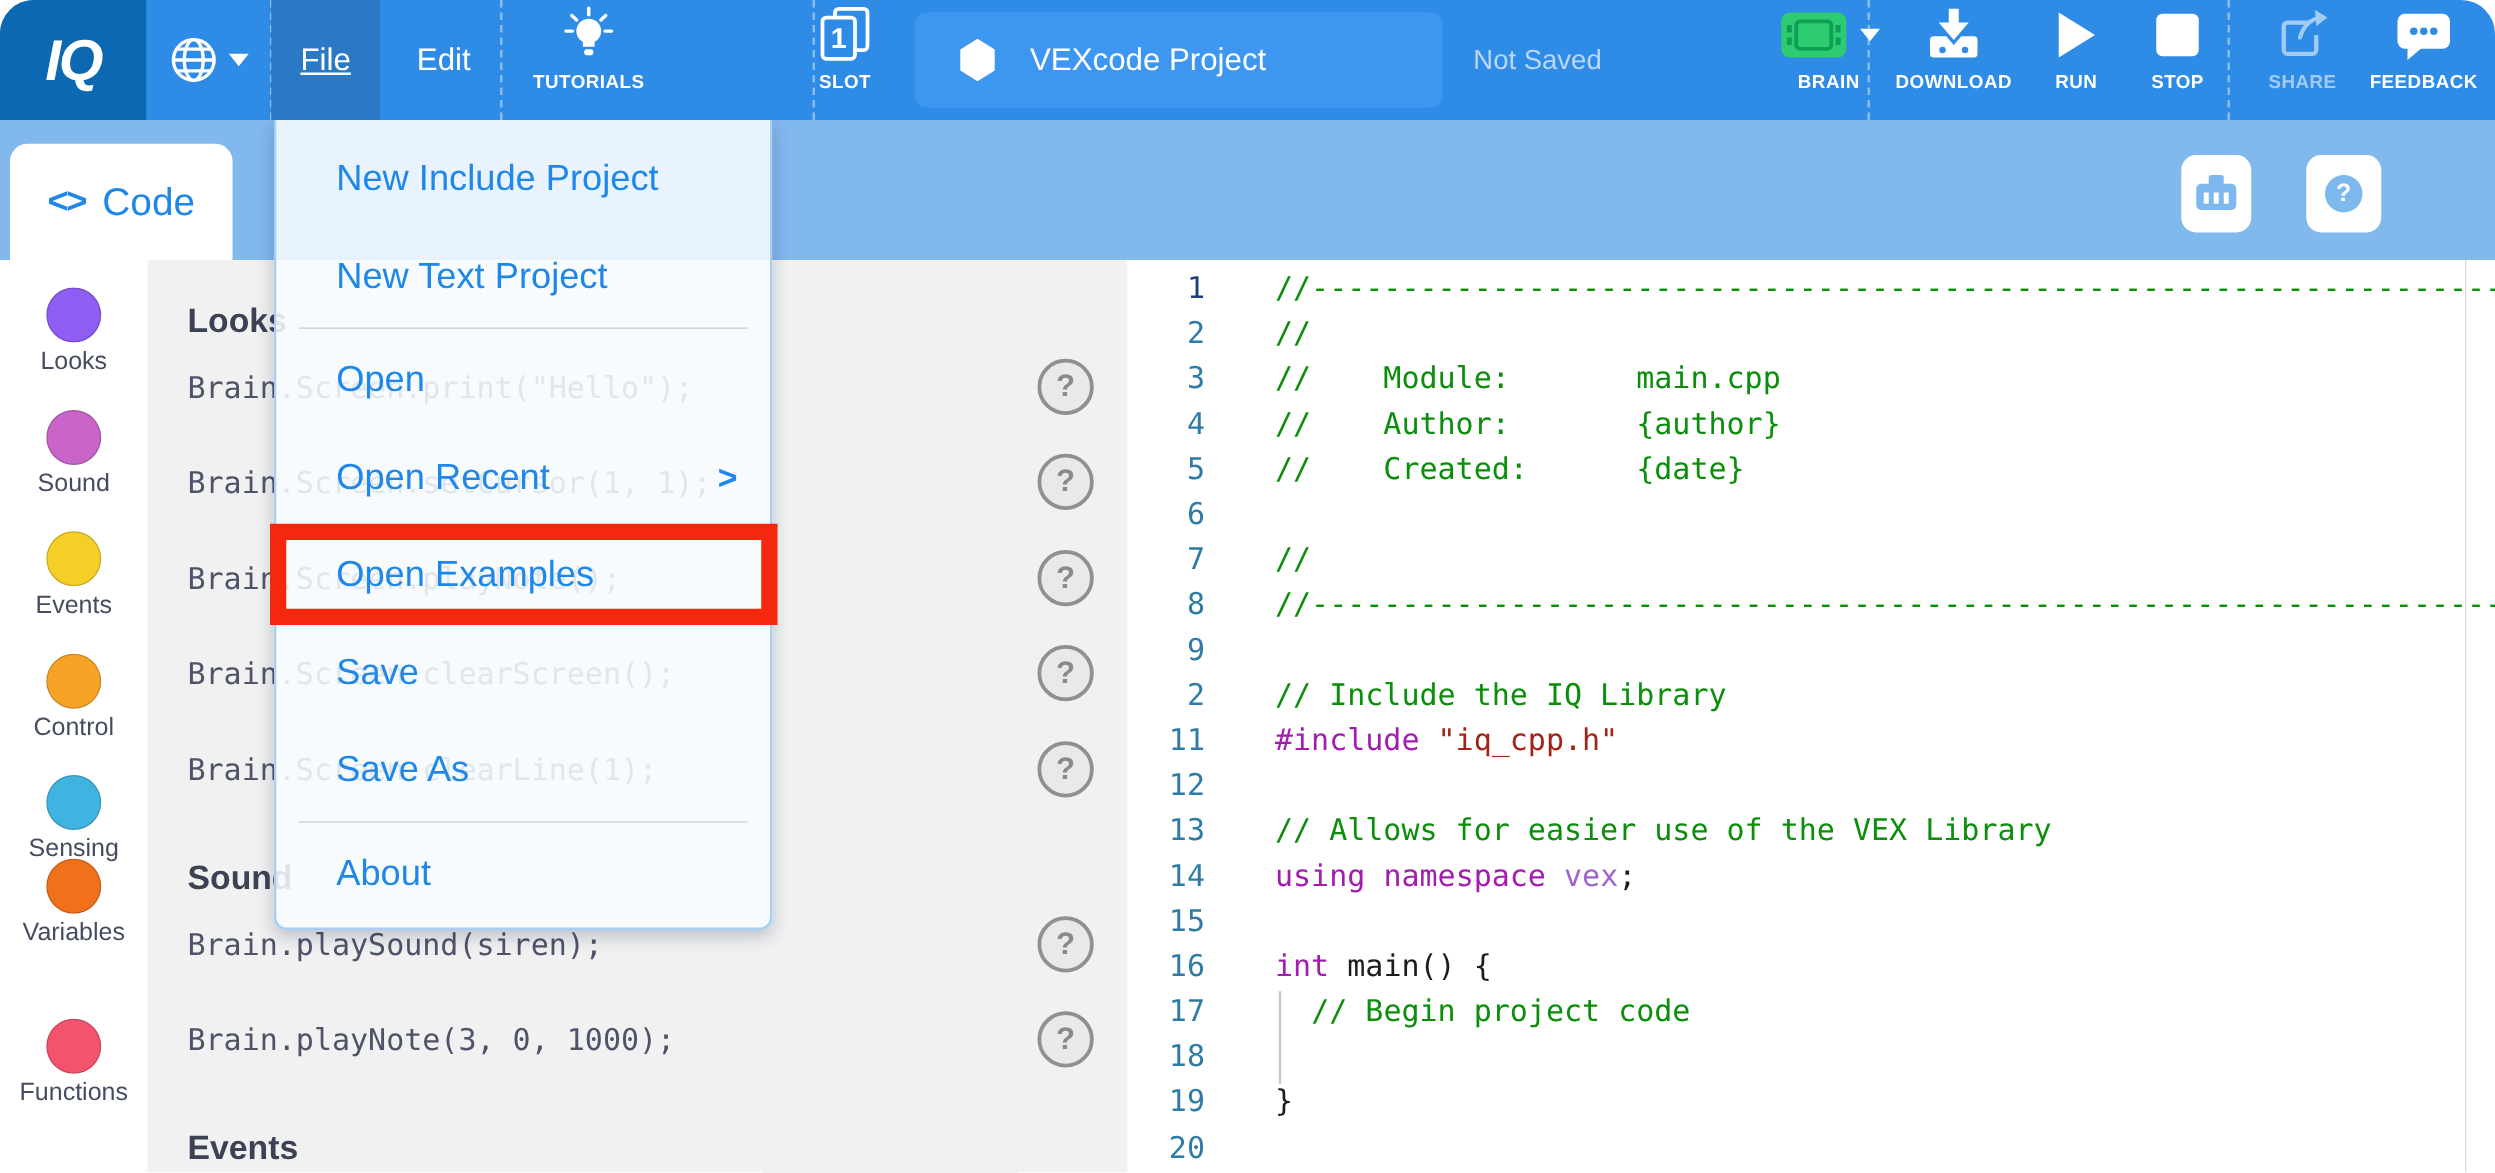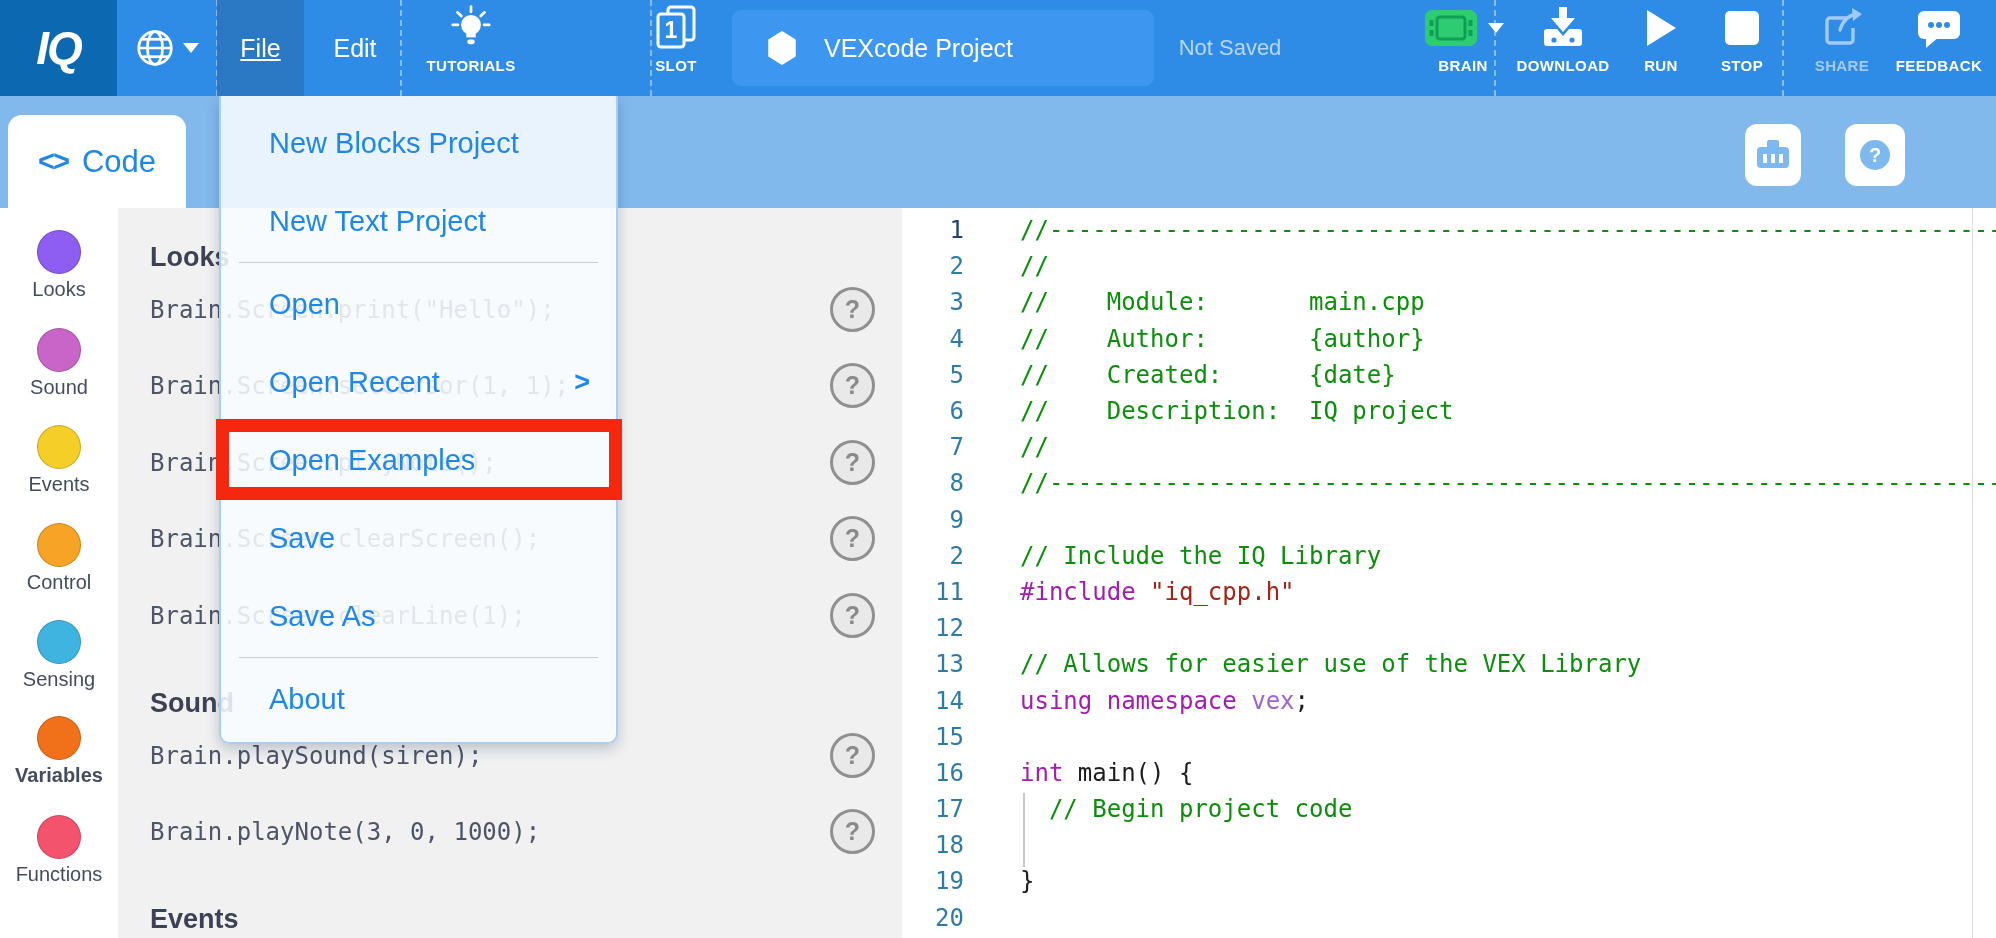--- a/index.html
+++ b/index.html
@@ -4,21 +4,21 @@
 <style>
   :root{
     --toolbar-blue:#2F8CE6; --toolbar-dark:#0D68B2; --pressed-blue:#2B79C5;
     --band-blue:#82B9ED; --project-btn:#3D96EF; --accent:#1E87E8;
     --red:#F5270E; --panel-gray:#F1F1F2;
   }
   *{margin:0;padding:0;box-sizing:border-box;}
   html,body{width:1996px;height:938px;overflow:hidden;background:#fff;
     font-family:"Liberation Sans",sans-serif;}
   .abs{position:absolute;}
-  #app{position:relative;width:1996px;height:938px;overflow:hidden;}
+  #app{position:relative;width:1996px;height:938px;overflow:hidden;border-radius:27px;}
 
   
   .toolbar{left:0;top:0;width:1996px;height:96px;background:var(--toolbar-blue);z-index:60;}
   .logo{left:0;top:0;width:117px;height:96px;background:var(--toolbar-dark);
     display:flex;align-items:center;justify-content:center;color:#fff;
     font-size:46px;font-weight:900;font-style:italic;letter-spacing:-2px;}
   .tb-sep{top:0;width:0;height:96px;border-left:2px dashed rgba(255,255,255,.42);}
   .menu-btn{top:0;height:96px;display:flex;align-items:center;justify-content:center;
     color:#fff;font-size:25px;cursor:pointer;}
   .file-btn{left:217px;width:87px;background:var(--pressed-blue);text-decoration:underline;}
@@ -266,21 +266,21 @@
           <div class="cl">Events</div>
         </div>
         <div class="cat abs" style="top: 314.5px;">
           <div class="dot" style="background: rgb(247, 164, 38);"></div>
           <div class="cl">Control</div>
         </div>
         <div class="cat abs" style="top: 412px;">
           <div class="dot" style="background: rgb(64, 180, 224);"></div>
           <div class="cl">Sensing</div>
         </div>
-        <div class="cat abs" style="top: 508px; font-weight: bold;">
+        <div class="cat abs" style="top: 479px;">
           <div class="dot" style="background: rgb(240, 113, 25);"></div>
           <div class="cl">Variables</div>
         </div>
         <div class="cat abs" style="top: 607px;">
           <div class="dot" style="background: rgb(244, 83, 110);"></div>
           <div class="cl">Functions</div>
         </div>
       </div>
   </div>
 
@@ -322,41 +322,41 @@
 
   <div class="abs editor">
     <div class="abs ruler"></div>
     <div class="abs indent-guide"></div>
     <div class="abs lines" id="editor-lines">
         <div class="eline"><span class="lnum first">1</span><span class="lcode"><span class="tk-c">//--------------------------------------------------------------------------------</span></span></div>
         <div class="eline"><span class="lnum">2</span><span class="lcode"><span class="tk-c">//</span></span></div>
         <div class="eline"><span class="lnum">3</span><span class="lcode"><span class="tk-c">//    Module:       main.cpp</span></span></div>
         <div class="eline"><span class="lnum">4</span><span class="lcode"><span class="tk-c">//    Author:       {author}</span></span></div>
         <div class="eline"><span class="lnum">5</span><span class="lcode"><span class="tk-c">//    Created:      {date}</span></span></div>
-        <div class="eline"><span class="lnum">6</span><span class="lcode"><span class="tk-c">//    Description:  IQ project</span></span></div>
+        <div class="eline"><span class="lnum">6</span></div>
         <div class="eline"><span class="lnum">7</span><span class="lcode"><span class="tk-c">//</span></span></div>
         <div class="eline"><span class="lnum">8</span><span class="lcode"><span class="tk-c">//--------------------------------------------------------------------------------</span></span></div>
         <div class="eline"><span class="lnum">9</span><span class="lcode"></span></div>
         <div class="eline"><span class="lnum">2</span><span class="lcode"><span class="tk-c">// Include the IQ Library</span></span></div>
         <div class="eline"><span class="lnum">11</span><span class="lcode"><span class="tk-k">#include</span><span class="tk-p"> </span><span class="tk-s">"iq_cpp.h"</span></span></div>
         <div class="eline"><span class="lnum">12</span><span class="lcode"></span></div>
         <div class="eline"><span class="lnum">13</span><span class="lcode"><span class="tk-c">// Allows for easier use of the VEX Library</span></span></div>
         <div class="eline"><span class="lnum">14</span><span class="lcode"><span class="tk-k">using</span><span class="tk-p"> </span><span class="tk-k">namespace</span><span class="tk-p"> </span><span class="tk-t">vex</span><span class="tk-p">;</span></span></div>
         <div class="eline"><span class="lnum">15</span><span class="lcode"></span></div>
         <div class="eline"><span class="lnum">16</span><span class="lcode"><span class="tk-k">int</span><span class="tk-p"> main() {</span></span></div>
         <div class="eline"><span class="lnum">17</span><span class="lcode"><span class="tk-p">  </span><span class="tk-c">// Begin project code</span></span></div>
         <div class="eline"><span class="lnum">18</span><span class="lcode"></span></div>
         <div class="eline"><span class="lnum">19</span><span class="lcode"><span class="tk-p">}</span></span></div>
         <div class="eline"><span class="lnum">20</span><span class="lcode"></span></div>
       </div>
   </div>
 
   <div class="abs menu" id="file-menu">
       <div class="menu-item">
-        <span>New Blocks Project</span>
+        <span>New Include Project</span>
       </div>
       <div class="menu-item">
         <span>New Text Project</span>
       </div>
       <div class="menu-divider"></div>
       <div class="menu-item">
         <span>Open</span>
       </div>
       <div class="menu-item">
         <span>Open Recent</span>

